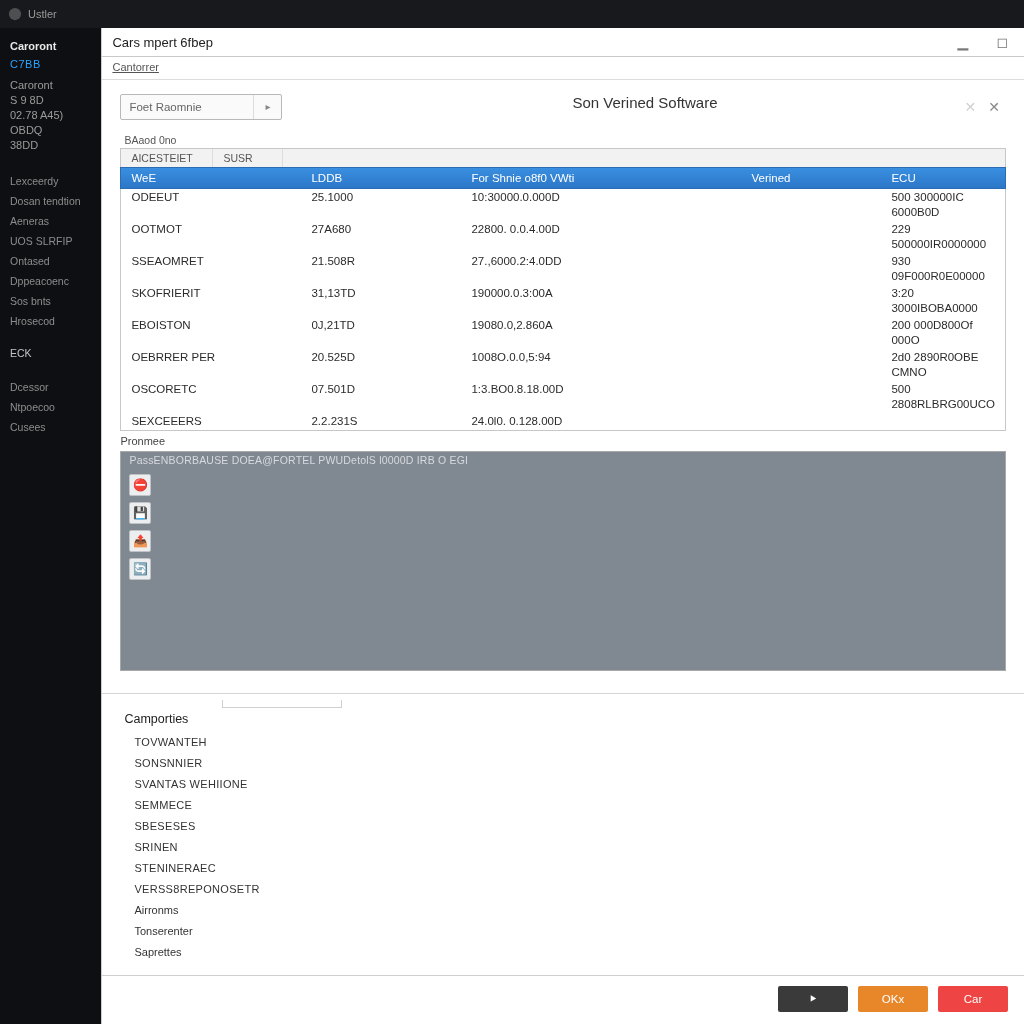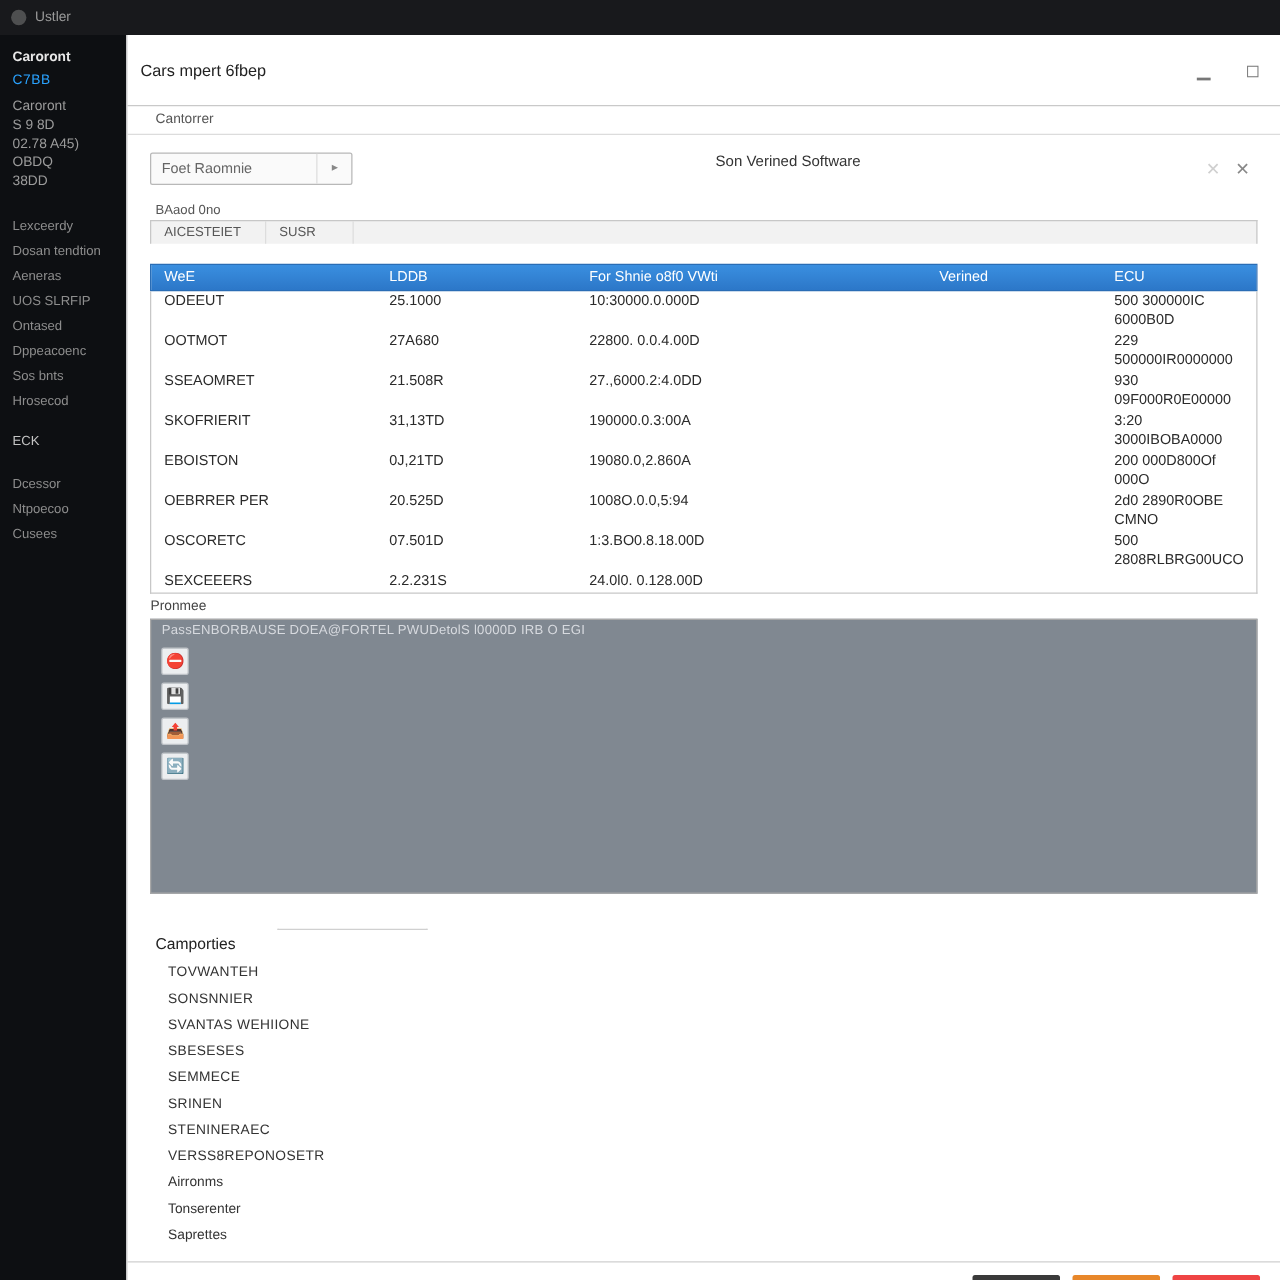--- a/index.html
+++ b/index.html
@@ -8,35 +8,35 @@
   .titlebar-icon { width:14px; height:14px; margin-right:6px; opacity:.7; }
   .shell { display:flex; height:calc(100% - 28px); }
   .sidebar { width:104px; background:#0d0f12; color:#bdbdbd; padding:12px 10px; font-size:11px; }
   .sb-head { color:#e8e8e8; font-weight:600; margin-bottom:6px; }
   .sb-active { color:#2aa3ff; font-weight:400; letter-spacing:.5px; margin-bottom:8px; }
   .sb-static { color:#9b9b9b; line-height:15px; }
   .sb-nav { margin-top:20px; display:flex; flex-direction:column; gap:4px; }
   .sb-nav div { color:#8d8d8d; font-size:10.5px; cursor:pointer; line-height:16px; }
   .sb-nav .key { color:#c4c4c4; margin-top:12px; }
   .content { flex:1; background:#fff; display:flex; flex-direction:column; border-left:1px solid #ccc; }
-  .winhdr { display:flex; align-items:center; padding:20px 10px; border-bottom:1px solid #c9c9c9; }
+  .winhdr { display:flex; align-items:center; padding:6px 10px; border-bottom:1px solid #c9c9c9; }
   .winhdr .title { font-size:13px; color:#222; flex:1; }
   .winctl { display:flex; gap:28px; color:#777; font-size:14px; padding-right:6px; }
-  .subhdr { padding:4px 22px 6px; font-size:11px; color:#555; border-bottom:1px solid #dcdcdc; }
+  .subhdr { padding:4px 10px 6px; font-size:11px; color:#555; border-bottom:1px solid #dcdcdc;text-decoration:underline; }
   .ctlrow { display:flex; align-items:center; padding:14px 18px; position:relative; }
   .filterbox { display:flex; align-items:center; border:1px solid #b8b8b8; border-radius:2px; height:26px; width:162px; background:#fafafa; }
   .filterbox span:first-child { flex:1; padding:0 8px; font-size:11.5px; color:#666; }
   .filterbox .arrow { width:28px; text-align:center; color:#888; border-left:1px solid #ddd; font-size:10px; line-height:24px; }
-  .sectionlabel { position:absolute; left:470px; top:14px; font-size:12px; color:#333; }
+  .sectionlabel { position:absolute; left:470px; top:14px; font-size:15px; color:#333; }
   .closebtns { margin-left:auto; display:flex; gap:12px; color:#888; font-size:14px; padding-right:6px; }
   .tablewrap { padding:0 18px; }
   .gridlabel { font-size:10.5px; color:#555; margin:0 0 2px 4px; }
   .tabhdr { display:flex; border:1px solid #c7c7c7; border-bottom:none; background:#f2f2f2; font-size:10.5px; color:#555; }
   .tabhdr div { padding:3px 10px; border-right:1px solid #ddd; }
-  .colhead { display:flex; background:linear-gradient(#3a8fe0,#2c77c8); color:#fff; font-size:11.5px; border:1px solid #2a6db5;margin-top:16px; }
+  .colhead { display:flex; background:linear-gradient(#3a8fe0,#2c77c8); color:#fff; font-size:11.5px; border:1px solid #2a6db5; }
   .colhead div { padding:4px 10px; }
   .c0{width:180px} .c1{width:160px} .c2{width:280px} .c3{width:140px} .c4{flex:1}
   .rows { border:1px solid #c7c7c7; border-top:none; }
   .row { display:flex; font-size:11.5px; color:#2b2b2b; }
   .row div { padding:1px 10px; line-height:15px; }
   .preview { margin:4px 18px 0; }
   .preview-label { font-size:11px; color:#444; margin-bottom:4px; }
   .preview-box { border:1px solid #a8a8a8; height:220px; background:#808891; position:relative; }
   .preview-path { position:absolute; top:2px; left:8px; font-size:10.5px; color:#d7dadf; letter-spacing:.2px; }
   .iconcol { position:absolute; top:22px; left:8px; display:flex; flex-direction:column; gap:6px; }
@@ -200,22 +200,22 @@
 
     <div class="divider"></div>
     <div class="notch"></div>
 
     <div class="props">
       <div class="props-title">Camporties</div>
       <div class="props-list" id="propslist">
           <div>TovWanteh</div>
           <div>Sonsnnier</div>
           <div>Svantas Wehiione</div>
+          <div>Semmece</div>
           <div>Sbeseses</div>
-          <div>Semmece</div>
           <div>Srinen</div>
           <div>Stenineraec</div>
           <div>Verss8reponosetr</div>
           <div class="norm">Airronms</div>
           <div class="norm">Tonserenter</div>
           <div class="norm">Saprettes</div>
         </div>
     </div>
 
     <div class="footer">

